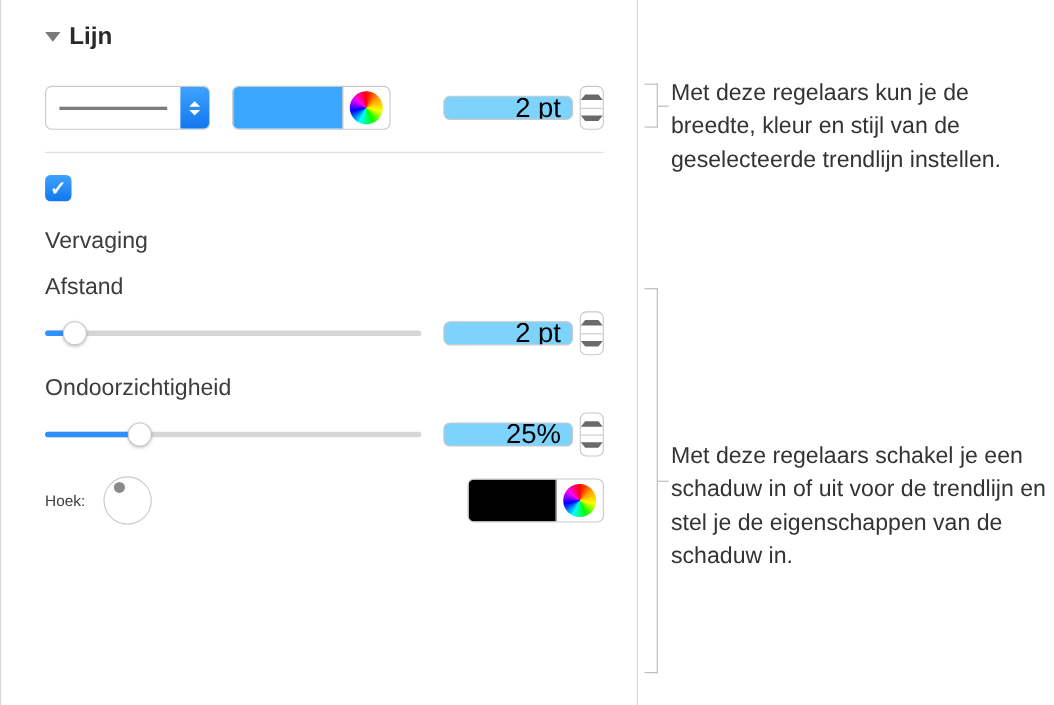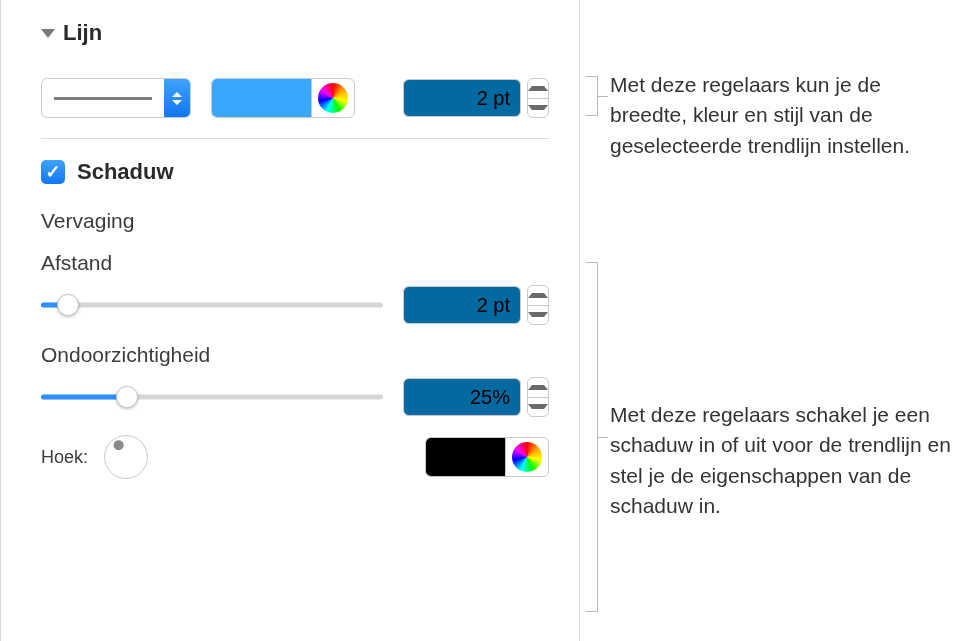--- a/index.html
+++ b/index.html
@@ -67,22 +67,22 @@
     .color-blue { background:#3aa7ff; }
     .color-black { background:#000; }
     .color-wheel {
       width: 30px; height: 30px; border-radius: 50%;
       background: conic-gradient(red,orange,yellow,lime,cyan,blue,magenta,red);
       margin: 0 6px;
     }
     .stepper-group { display: flex; align-items: center; height: 40px; }
     .num-input {
       border:1px solid #c9c9c9;border-radius:6px;
-      height:38px; width:118px; text-align:right;
-      padding: 0 10px; font-size:20px; background:#0369a1;
+      height:22px; width:118px; text-align:right;
+      padding: 0 10px; font-size:25px; background:#7dd3fc;
     }
     .stepper {
       width: 22px; height: 40px; margin-left:6px;
       border:1px solid #c9c9c9; border-radius:6px;
       display:flex; flex-direction:column; overflow:hidden;
       background: #fff;
     }
     .stepper div { flex:1; display:flex;align-items:center;justify-content:center; }
     .stepper .mid { border-top:1px solid #c9c9c9; }
     .tiny-up{width:0;height:0;border-left:4px solid transparent;border-right:4px solid transparent;border-bottom:5px solid #6a6a6a;}
@@ -102,21 +102,21 @@
       position:relative;flex:1;height:24px;
     }
     .track { position:absolute;top:50%;left:0;right:0;height:5px;background:#d6d6d6;border-radius:3px;transform:translateY(-50%); }
     .fill { position:absolute;top:50%;left:0;height:5px;background:#2f90ff;border-radius:3px;transform:translateY(-50%); }
     .thumb {
       position:absolute;top:50%;width:22px;height:22px;border-radius:50%;
       background:#fff;border:1px solid #c8c8c8;box-shadow:0 1px 3px rgba(0,0,0,.25);
       transform:translate(-50%,-50%);
     }
     .angle-row { display:flex;align-items:center;gap:16px;margin-top:8px; }
-    .angle-label { font-size:18px;color:#3c3c3c; }
+    .angle-label { font-size:14px;color:#3c3c3c; }
     .angle-dial {
       width:44px;height:44px;border-radius:50%;border:1px solid #c9c9c9;
       background:#fff;position:relative;
     }
     .angle-dot {
       position:absolute;width:10px;height:10px;border-radius:50%;
       background:#8a8a8a;left:50%;top:50%;
       transform: rotate(238deg) translate(14px) rotate(-238deg) translate(-50%,-50%);
       transform-origin: 0 0;
     }
@@ -171,21 +171,20 @@
       </div>
     </div>
   </div>
 
   <hr class="divider">
 
   <div class="checkbox-row">
     <div class="checkbox">
         <span class="checkmark">✓</span>
       </div>
-    <div class="section-title">Schaduw</div>
   </div>
 
   <div class="slider-block">
     <span class="slider-label">Vervaging</span>
   </div>
 
   <div class="slider-block">
     <span class="slider-label">Afstand</span>
     <div class="slider-row">
       <div class="slider">

